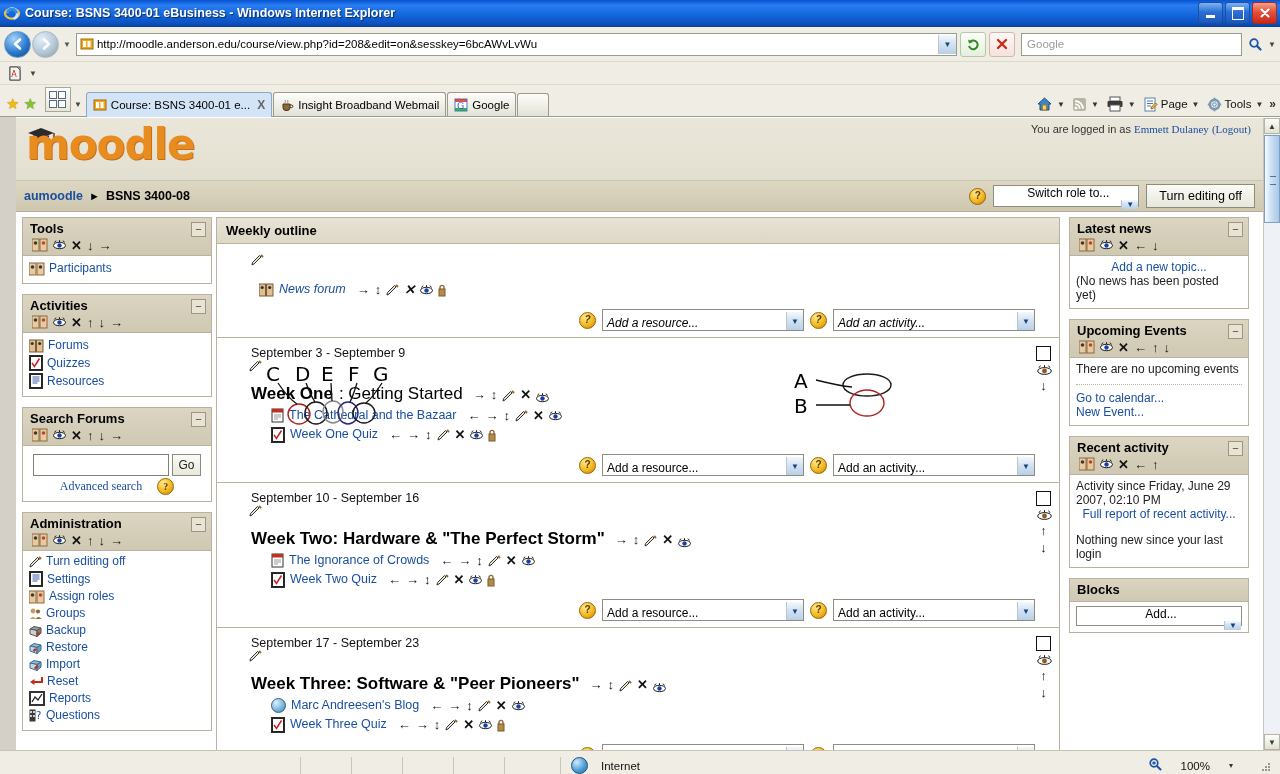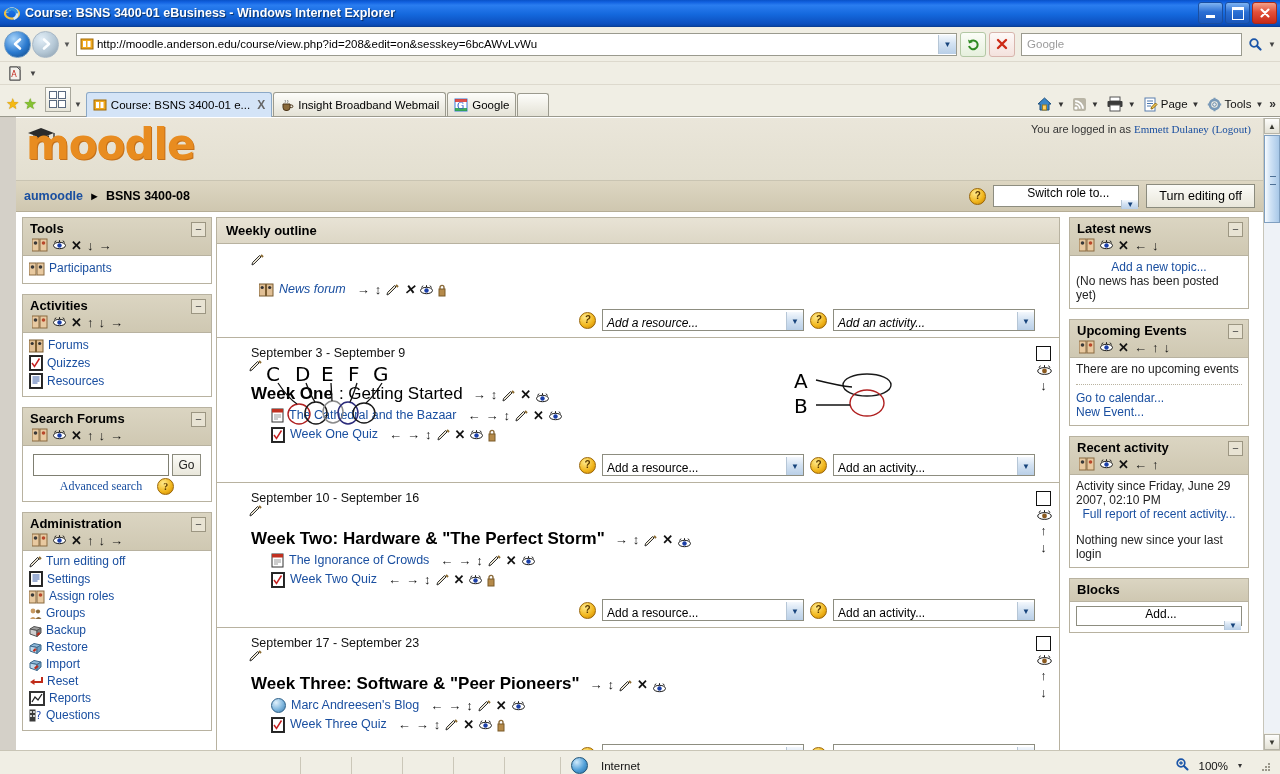--- a/index.html
+++ b/index.html
@@ -281,21 +281,21 @@
   .annoletter{
     position:absolute;font-family:"DejaVu Sans",sans-serif;
     font-size:20px;color:#000;font-weight:normal;
   }
   
   #statusbar{
     height:29px;background:#f0eee4;border-top:1px solid #c9c5b6;
     display:flex;align-items:center;font-size:11.5px;color:#111;
   }
   .sb-cell{height:18px;border-right:1px solid #cbc7b8;}
-  #sb-zone{display:flex;align-items:center;gap:10px;margin-left:auto;padding-right:8px;}
+  #sb-zone{display:flex;align-items:center;gap:19px;margin-left:auto;padding-right:8px;}
   .zonegl{
     width:15px;height:15px;border-radius:50%;
     background:radial-gradient(circle at 32% 28%,#cfeafc,#4f9fd8 55%,#2b6e9f);
     border:1px solid #1d5276;
   }
   .zoomg{color:#1b55a8;font-size:12px;}
   #resizer{
     width:14px;height:14px;margin-left:6px;position:relative;
   }
 </style>

